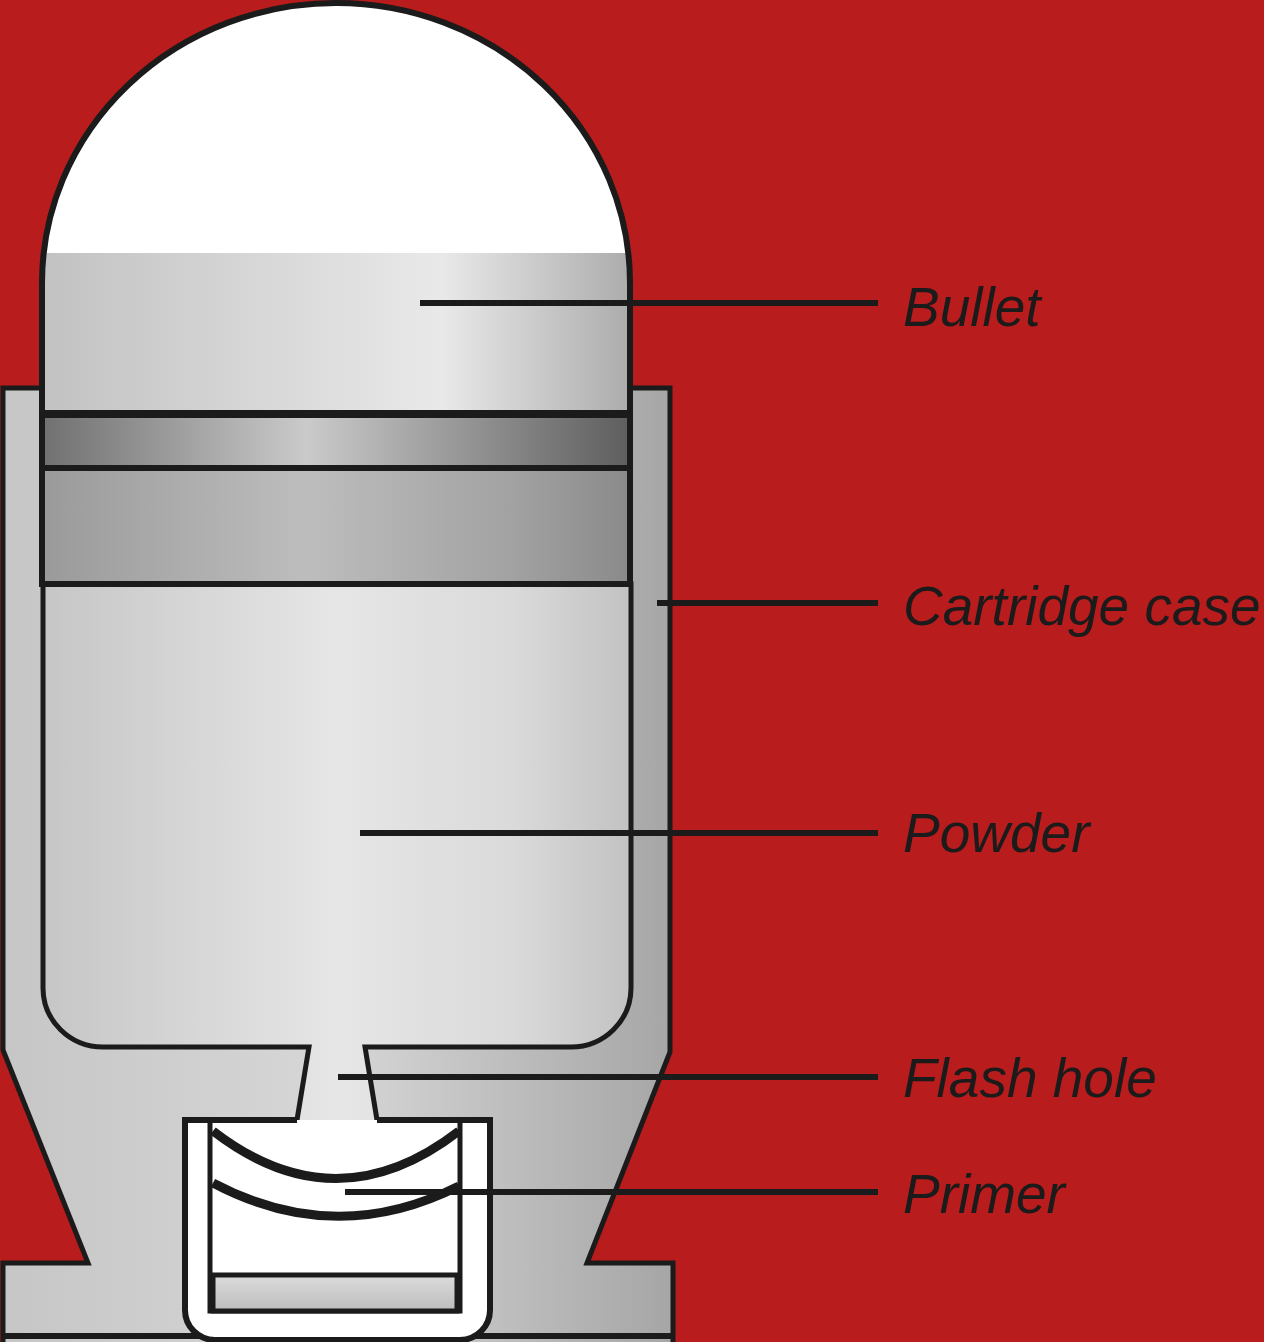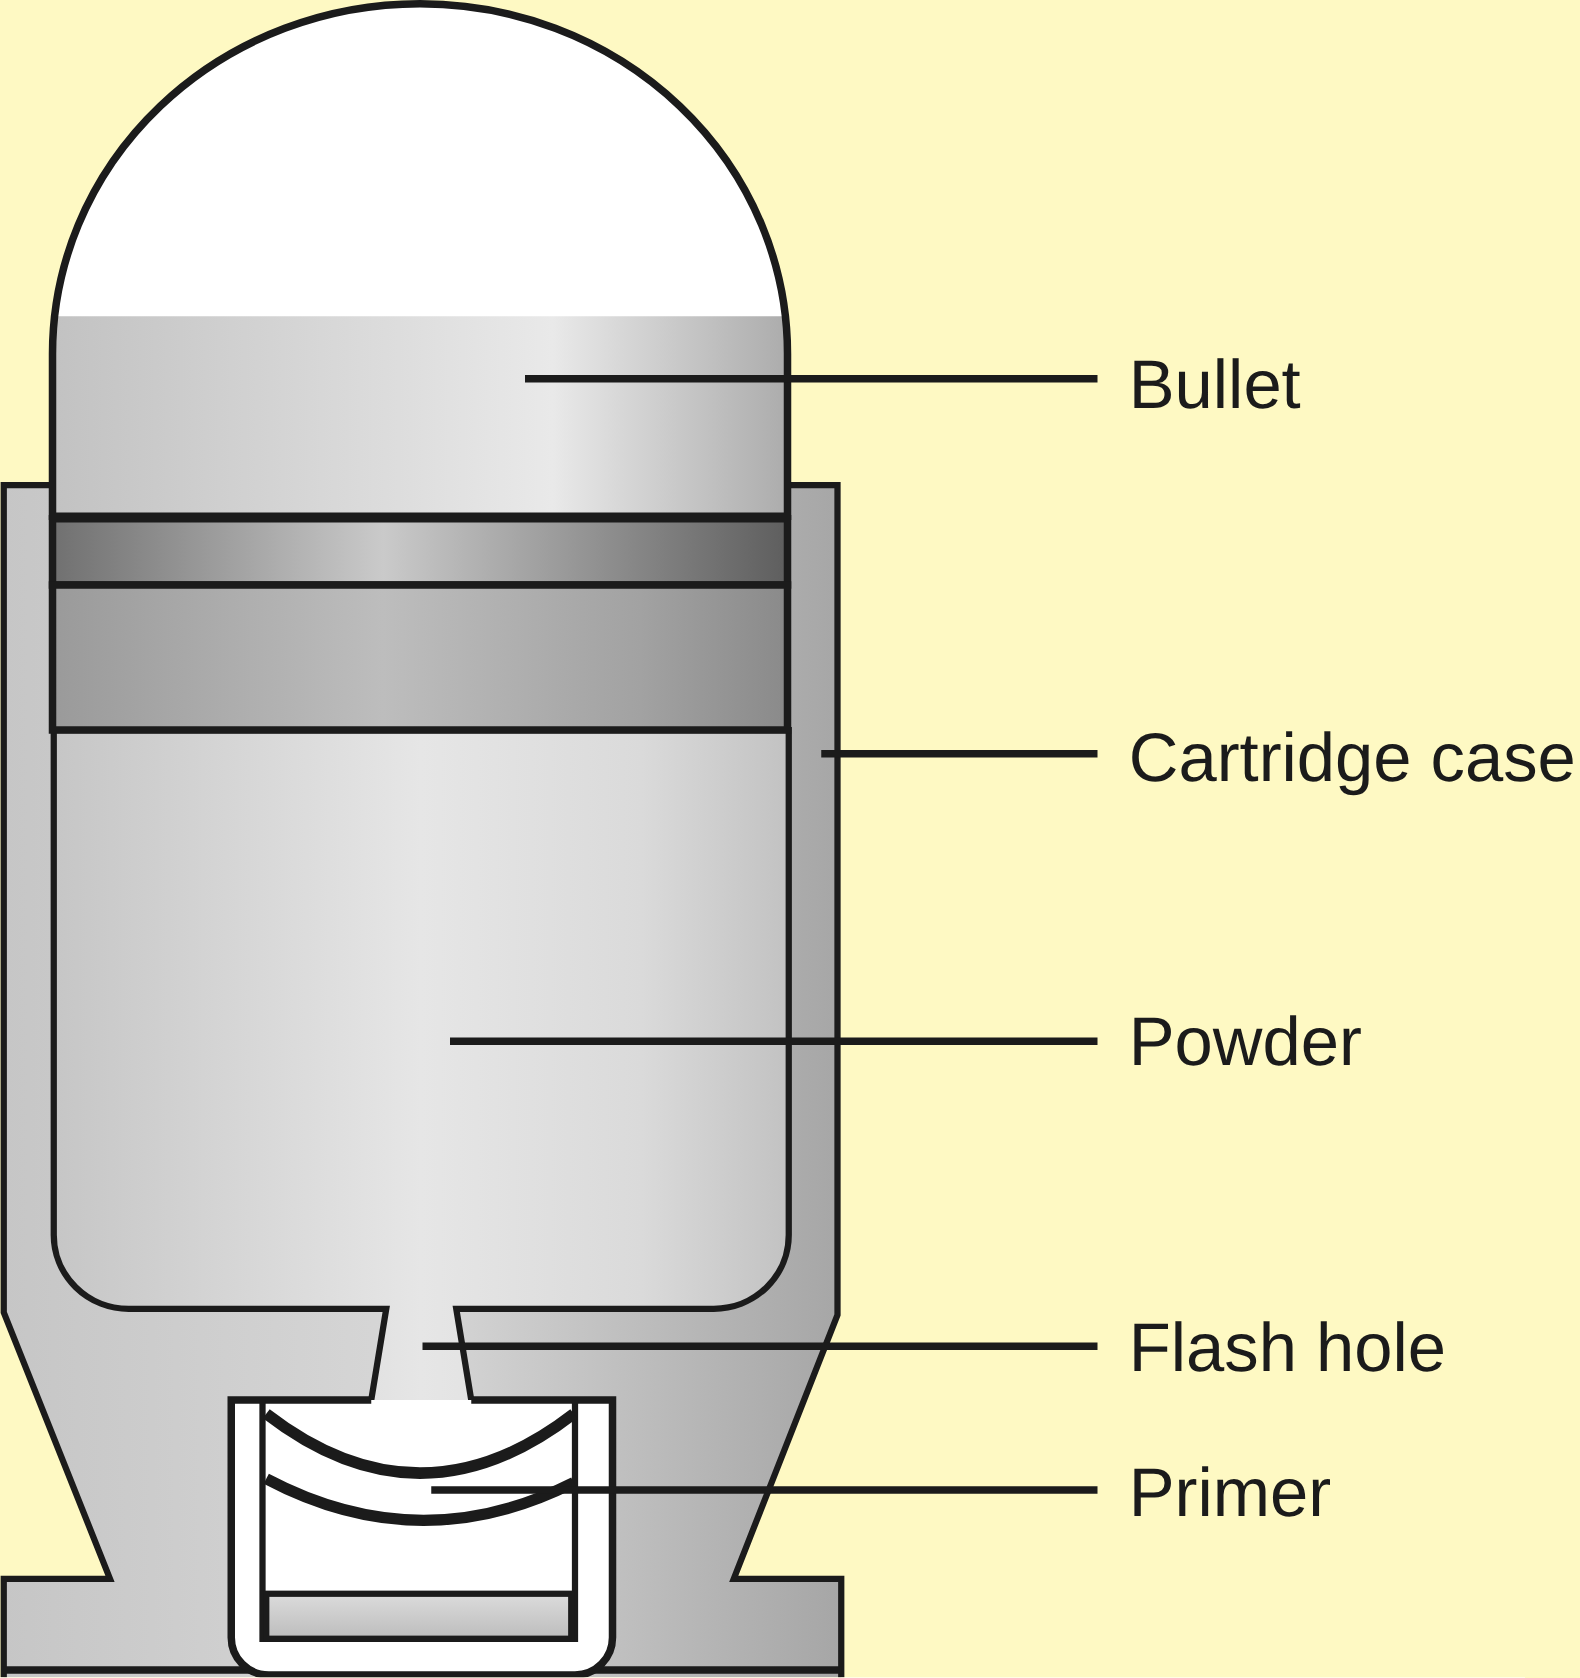--- a/index.html
+++ b/index.html
@@ -1,22 +1,23 @@
 <!DOCTYPE html>
 <html><head>
 <meta charset="utf-8">
 <style>
   html, body { margin: 0; padding: 0; background: #ffffff; }
   .stage {
     position: relative;
     width: 1264px;
     height: 1342px;
-    background: #fef9c3;
+    background: #b91c1c;
     overflow: hidden;
     font-family: "Liberation Sans", sans-serif;
+    font-style: italic;
   }
   svg { display: block; }
   .label {
     font-family: "Liberation Sans", sans-serif;
     font-size: 55px;
     fill: #1b1b1b;
   }
 </style>
 </head>
 <body>

